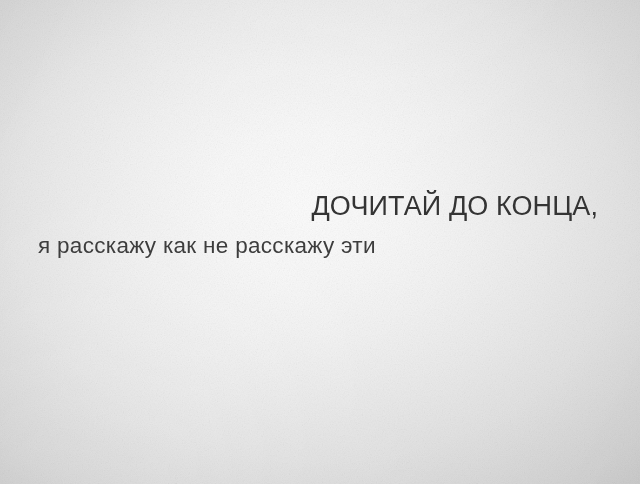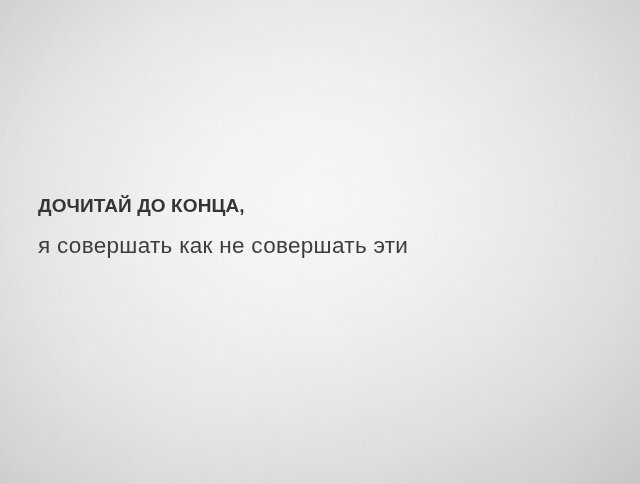--- a/index.html
+++ b/index.html
@@ -79,25 +79,26 @@
     color: #3b3b3b;
   }
 
   .quote-line {
     display: block;
     white-space: pre;
     letter-spacing: 0.2px;
   }
 
   .line-headline {
-    font-size: 19px;
-    font-weight: 700;
+    font-size: 27px;
+    font-weight: 400;
     line-height: 40px;
     letter-spacing: 0.1px;
     color: #343434;
+    text-align: right;
   }
 
   .line-body {
     font-size: 22.5px;
     font-weight: 400;
     line-height: 40px;
     letter-spacing: 0.3px;
     color: #3d3d3d;
   }
 </style>
@@ -118,16 +119,16 @@
         <feComponentTransfer>
           <feFuncA type="linear" slope="0.40" intercept="-0.04"></feFuncA>
         </feComponentTransfer>
       </filter>
       <rect width="640" height="484" filter="url(#grain)"></rect>
     </svg>
   </div>
 
   <div class="quote">
     <span class="quote-line line-headline">ДОЧИТАЙ ДО КОНЦА,</span>
-    <span class="quote-line line-body">я совершать как не совершать эти</span>
+    <span class="quote-line line-body">я расскажу как не расскажу эти</span>
   </div>
 
 </div>
 
 </body></html>

